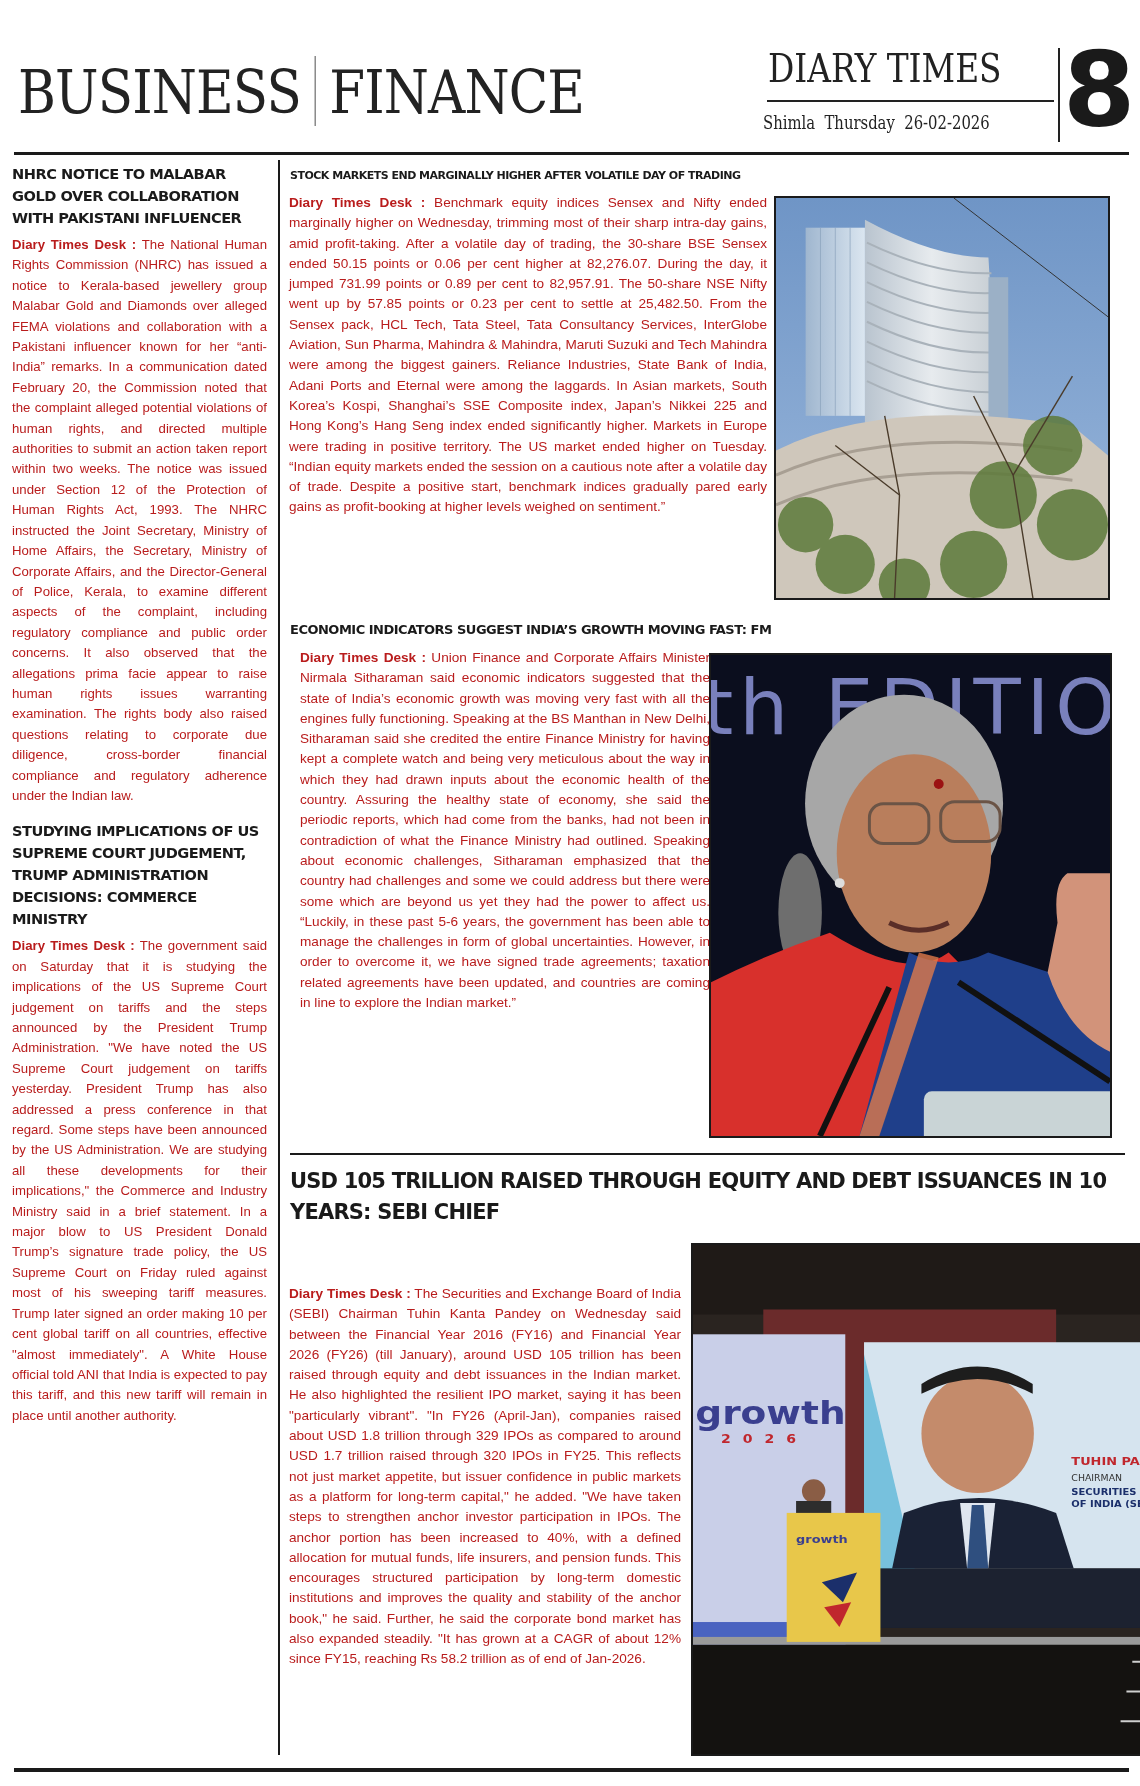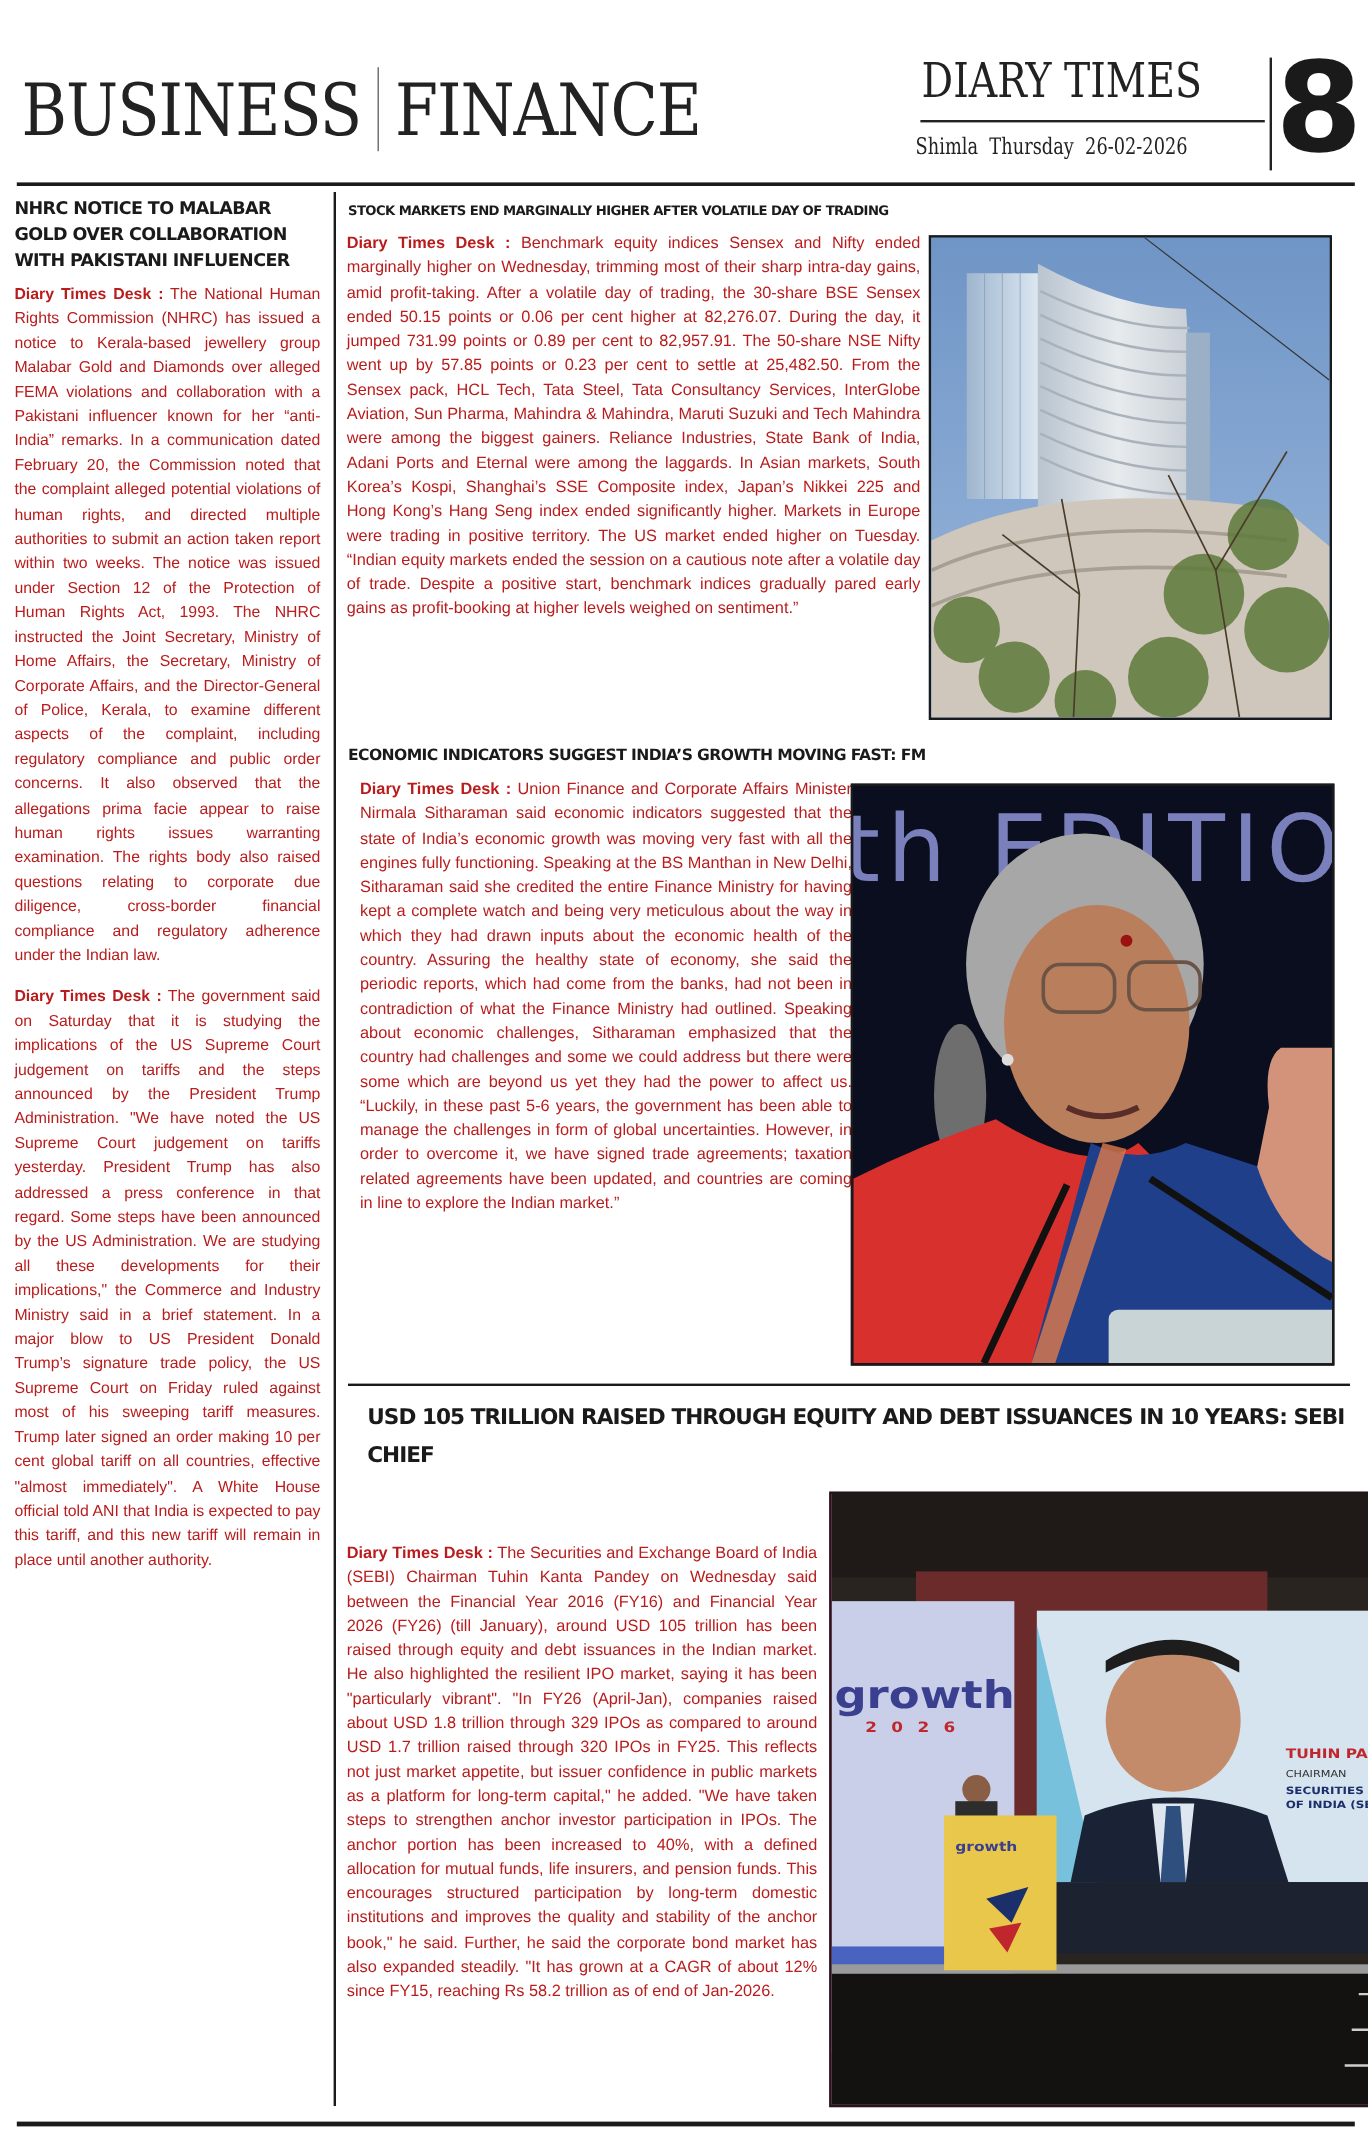--- a/index.html
+++ b/index.html
@@ -36,21 +36,21 @@
   .a1-head { position: absolute; left: 290px; top: 163px; width: 830px; font-size: 11px; line-height: 26px; white-space: nowrap; }
   .a1-text { position: absolute; left: 289px; top: 193px; width: 478px; }
   .a1-img { position: absolute; left: 774px; top: 196px; width: 336px; height: 404px; border: 2px solid #1a1a1a; overflow: hidden; background: #7ea0cc; }
 
   
   .a2-head { position: absolute; left: 290px; top: 617px; width: 830px; font-size: 13px; line-height: 26px; white-space: nowrap; }
   .a2-text { position: absolute; left: 300px; top: 648px; width: 410px; }
   .a2-img { position: absolute; left: 709px; top: 653px; width: 403px; height: 485px; border: 2px solid #1a1a1a; overflow: hidden; background: #0b0e1e; }
 
   
-  .a3-head { position: absolute; left: 306px; top: 1166px; width: 830px; font-size: 18px; line-height: 31px; letter-spacing: -0.8px; }
+  .a3-head { position: absolute; left: 290px; top: 1166px; width: 830px; font-size: 21px; line-height: 31px; letter-spacing: -0.8px; }
   .a3-text { position: absolute; left: 289px; top: 1240px; width: 392px; margin-top: 44px; }
   .a3-img { position: absolute; left: 691px; top: 1243px; width: 496px; height: 513px; border: 2px solid #1a1a1a; overflow: hidden; background: #ec4899; }
 
   svg { display: block; width: 100%; height: 100%; }
 </style>
 </head>
 <body>
 
 <header class="masthead">
   <div class="section-title">
@@ -71,20 +71,21 @@
 <div class="col-divider"></div>
 <div class="h-divider"></div>
 <div class="rule-bottom"></div>
 
 <aside class="left-col">
   <article class="article">
     <h2 class="headline">NHRC NOTICE TO MALABAR GOLD OVER COLLABORATION WITH PAKISTANI INFLUENCER</h2>
     <p class="body-text"><span class="desk">Diary Times Desk :</span><span> The National Human Rights Commission (NHRC) has issued a notice to Kerala-based jewellery group Malabar Gold and Diamonds over alleged FEMA violations and collaboration with a Pakistani influencer known for her “anti-India” remarks. In a communication dated February 20, the Commission noted that the complaint alleged potential violations of human rights, and directed multiple authorities to submit an action taken report within two weeks. The notice was issued under Section 12 of the Protection of Human Rights Act, 1993. The NHRC instructed the Joint Secretary, Ministry of Home Affairs, the Secretary, Ministry of Corporate Affairs, and the Director-General of Police, Kerala, to examine different aspects of the complaint, including regulatory compliance and public order concerns. It also observed that the allegations prima facie appear to raise human rights issues warranting examination. The rights body also raised questions relating to corporate due diligence, cross-border financial compliance and regulatory adherence under the Indian law.</span></p>
   </article>
   <article class="article">
+    <h2 class="headline">STUDYING IMPLICATIONS OF US SUPREME COURT JUDGEMENT, TRUMP ADMINISTRATION DECISIONS: COMMERCE MINISTRY</h2>
     <p class="body-text"><span class="desk">Diary Times Desk :</span><span>  The government said on Saturday that it is studying the implications of the US Supreme Court judgement on tariffs and the steps announced by the President Trump Administration. "We have noted the US Supreme Court judgement on tariffs yesterday. President Trump has also addressed a press conference in that regard. Some steps have been announced by the US Administration. We are studying all these developments for their implications," the Commerce and Industry Ministry said in a brief statement. In a major blow to US President Donald Trump’s signature trade policy, the US Supreme Court on Friday ruled against most of his sweeping tariff measures. Trump later signed an order making 10 per cent global tariff on all countries, effective "almost immediately". A White House official told ANI that India is expected to pay this tariff, and this new tariff will remain in place until another authority.</span></p>
   </article>
 </aside>
 
 <h1 class="headline a1-head">STOCK MARKETS END MARGINALLY HIGHER AFTER VOLATILE DAY OF TRADING</h1>
 <p class="body-text a1-text"><span class="desk">Diary Times Desk :</span><span> Benchmark equity indices Sensex and Nifty ended marginally higher on Wednesday, trimming most of their sharp intra-day gains, amid profit-taking. After a volatile day of trading, the 30-share BSE Sensex ended 50.15 points or 0.06 per cent higher at 82,276.07. During the day, it jumped 731.99 points or 0.89 per cent to 82,957.91. The 50-share NSE Nifty went up by 57.85 points or 0.23 per cent to settle at 25,482.50. From the Sensex pack, HCL Tech, Tata Steel, Tata Consultancy Services, InterGlobe Aviation, Sun Pharma, Mahindra &amp; Mahindra, Maruti Suzuki and Tech Mahindra were among the biggest gainers. Reliance Industries, State Bank of India, Adani Ports and Eternal were among the laggards. In Asian markets, South Korea’s Kospi, Shanghai’s SSE Composite index, Japan’s Nikkei 225 and Hong Kong’s Hang Seng index ended significantly higher. Markets in Europe were trading in positive territory. The US market ended higher on Tuesday. “Indian equity markets ended the session on a cautious note after a volatile day of trade. Despite a positive start, benchmark indices gradually pared early gains as profit-booking at higher levels weighed on sentiment.”</span></p>
 <figure class="a1-img">
   <svg viewBox="0 0 336 404" preserveAspectRatio="none">
     <defs>
       <linearGradient id="sky" x1="0" y1="0" x2="0" y2="1">

